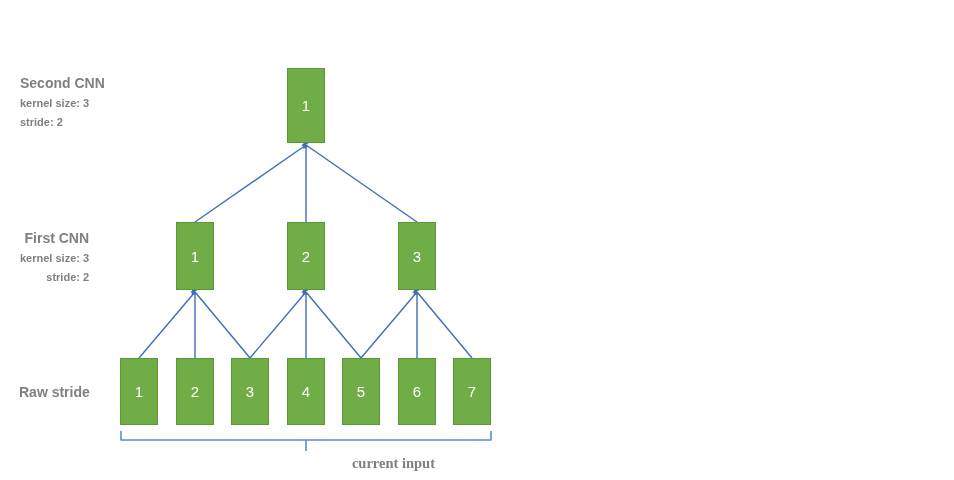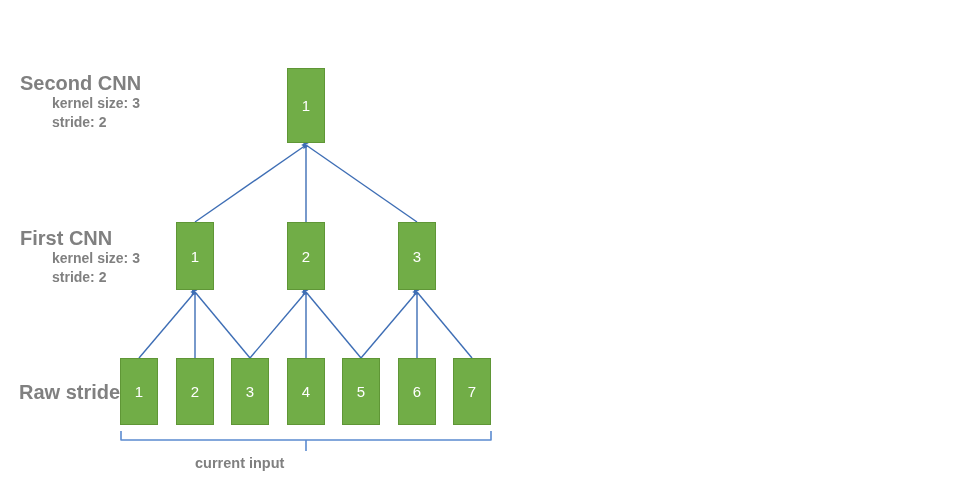--- a/index.html
+++ b/index.html
@@ -37,36 +37,35 @@
     line-height: 1;
   }
   .label-group {
     position: absolute;
     color: #808080;
     font-weight: bold;
     font-family: "Liberation Sans", sans-serif;
     white-space: nowrap;
   }
   .label-title {
-    font-size: 20px;
+    font-size: 14px;
     line-height: 21px;
   }
   .label-sub {
-    font-size: 14px;
+    font-size: 11px;
     line-height: 19px;
-    margin-left: 32px;
   }
   .bracket-caption {
     position: absolute;
     color: #808080;
     font-weight: bold;
     font-size: 14.5px;
-    font-family: Liberation Sans, sans-serif;
+    font-family: Liberation Serif, serif;
     white-space: nowrap;
-    text-align: left;
+    text-align: right;
   }
 </style>
 </head>
 <body>
 
 <div id="canvas">
 
   <svg id="edges" viewBox="0 0 954 480" width="954" height="480" xmlns="http://www.w3.org/2000/svg">
     <defs>
       <marker id="arrowUp" markerWidth="7" markerHeight="7" refX="3.2" refY="5.4" orient="auto" markerUnits="userSpaceOnUse">
@@ -104,21 +103,21 @@
       <div class="node" style="left: 342px; top: 358px; width: 38px; height: 67px; background: rgb(113, 173, 71); border-color: rgb(95, 150, 54); color: rgb(255, 255, 255);">5</div>
       <div class="node" style="left: 398px; top: 358px; width: 38px; height: 67px; background: rgb(113, 173, 71); border-color: rgb(95, 150, 54); color: rgb(255, 255, 255);">6</div>
       <div class="node" style="left: 453px; top: 358px; width: 38px; height: 67px; background: rgb(113, 173, 71); border-color: rgb(95, 150, 54); color: rgb(255, 255, 255);">7</div>
     </div>
   <div id="labels-layer">
       <div class="label-group" style="left: 20px; top: 73px; color: rgb(128, 128, 128);">
         <div class="label-title">Second CNN</div>
         <div class="label-sub">kernel size: 3</div>
         <div class="label-sub">stride: 2</div>
       </div>
-      <div class="label-group" style="left: 20px; top: 228px; color: rgb(128, 128, 128);">
+      <div class="label-group" style="left: 20px; top: 228px; color: rgb(128, 128, 128); text-align: right;">
         <div class="label-title">First CNN</div>
         <div class="label-sub">kernel size: 3</div>
         <div class="label-sub">stride: 2</div>
       </div>
       <div class="label-group" style="left: 19px; top: 382px; color: rgb(128, 128, 128);">
         <div class="label-title">Raw stride</div>
       </div>
     </div>
 
   <div class="bracket-caption" id="bracket-caption" style="left: 195px; top: 455px; width: 240px; color: rgb(128, 128, 128);">current input</div>

